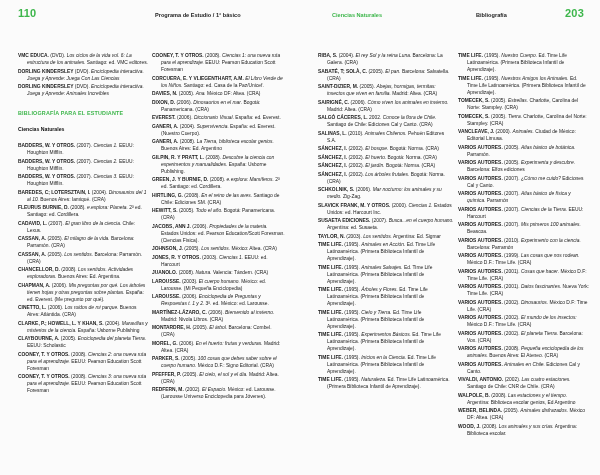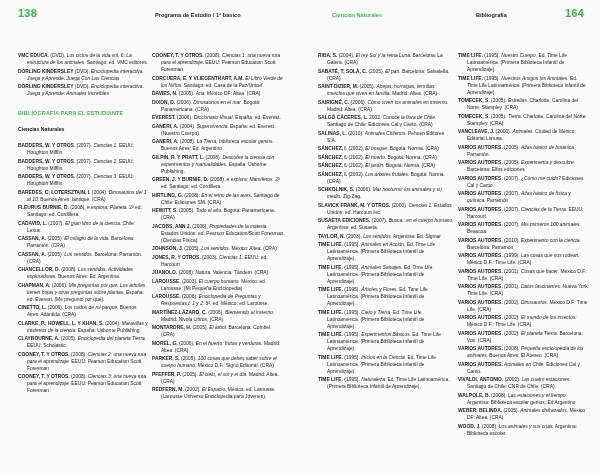--- a/index.html
+++ b/index.html
@@ -64,29 +64,29 @@
     line-height:7px;
     color:#111;
     margin-bottom:9px;
   }
 </style>
 </head>
 <body>
 
 <div class="spread">
 
-  <span class="pagenum left">138</span>
+  <span class="pagenum left">110</span>
 
   <span class="running-title" id="t-doc">Programa de Estudio / 1° básico</span>
 
   <span class="running-title green" id="t-cn">Ciencias Naturales</span>
 
   <span class="running-title" id="t-bib">Bibliografía</span>
 
-  <span class="pagenum right">164</span>
+  <span class="pagenum right">203</span>
 
   <div class="col" id="col1">
       <div class="entry"><span class="author">VMC EDUCA.</span><span class="mid"> (DVD). </span><span class="title">Los ciclos de la vida vol. 6: La estructura de los animales.</span><span class="tail"> Santiago: ed. VMC editores.</span></div>
       <div class="entry"><span class="author">DORLING KINDERSLEY</span><span class="mid"> (DVD). </span><span class="title">Enciclopedia interactiva. Juega y Aprende: Juega Con Las Ciencias</span></div>
       <div class="entry"><span class="author">DORLING KINDERSLEY</span><span class="mid"> (DVD). </span><span class="title">Enciclopedia interactiva. Juega y Aprende: Animales Increíbles</span></div>
       <div class="section-heading">BIBLIOGRAFÍA PARA EL ESTUDIANTE</div>
       <div class="sub-heading">Ciencias Naturales</div>
       <div class="entry"><span class="author">BADDERS, W. Y OTROS.</span><span class="mid"> (2007). </span><span class="title">Ciencias 1.</span><span class="tail"> EEUU: Houghton Mifflin.</span></div>
       <div class="entry"><span class="author">BADDERS, W. Y OTROS.</span><span class="mid"> (2007). </span><span class="title">Ciencias 2.</span><span class="tail"> EEUU: Houghton Mifflin.</span></div>
       <div class="entry"><span class="author">BADDERS, W. Y OTROS.</span><span class="mid"> (2007). </span><span class="title">Ciencias 3.</span><span class="tail"> EEUU: Houghton Mifflin.</span></div>

